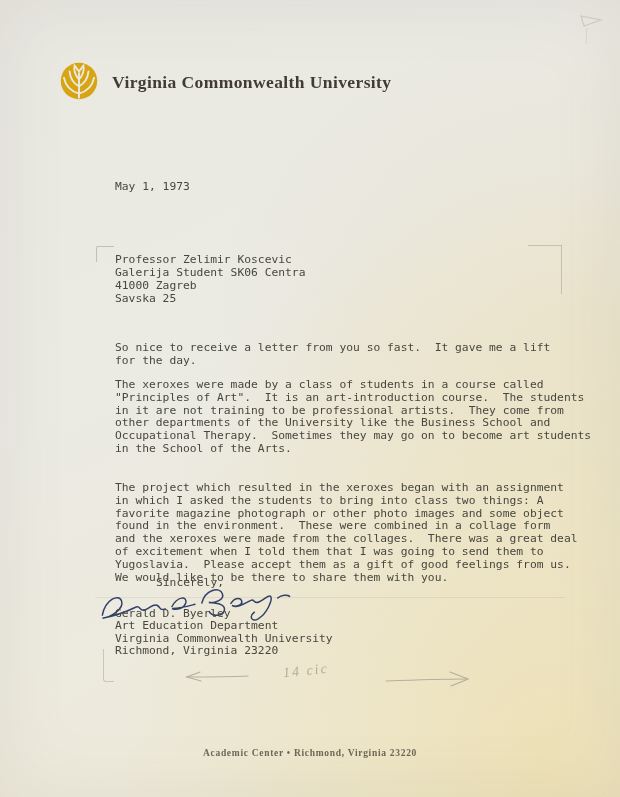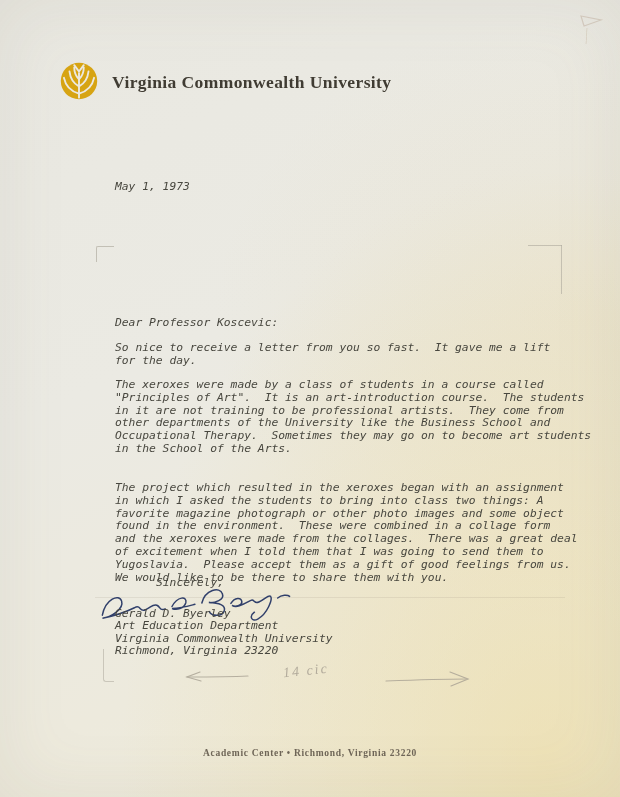--- a/index.html
+++ b/index.html
@@ -20,21 +20,20 @@
   .univ-name{
     position:absolute;left:112px;top:72px;width:460px;
     font-family:"Liberation Serif", serif;font-weight:bold;font-size:17.5px;
     letter-spacing:0.4px;color:#403c33;
   }
   
   .tw{
     position:absolute;left:115px;color:#48473f;
     font-family:"DejaVu Sans Mono", monospace;font-size:11.3px;line-height:12.8px;
     white-space:pre-wrap;
-    font-style:italic;
   }
   .date{top:181px;}
   .recipient{top:253px;line-height:13px;}
   .salutation{top:317px;}
   .para1{top:342px;}
   .para2{top:379px;}
   .para3{top:463px;margin-top:19px;}
   .closing{top:577px;margin-left:41px;}
   .sender{top:608px;line-height:12.4px;}
   
@@ -86,21 +85,24 @@
     <path d="M6 8 L26 12 L9 18 Z" fill="none" stroke="#c2b2a2" stroke-width="1.2"></path>
     <path d="M12 20 C11 26, 12 31, 11 36" fill="none" stroke="#cfc4b2" stroke-width="1"></path>
   </svg>
 
   <div class="tw date">May 1, 1973</div>
 
   <div class="mark addr-bracket"></div>
   <div class="mark right-mark-h"></div>
   <div class="mark right-mark-v"></div>
 
-  <div class="tw salutation">Dear Professor Koscevic:</div>
+  <div class="tw recipient">Professor Zelimir Koscevic
+Galerija Student SK06 Centra
+41000 Zagreb
+Savska 25</div>
   <div class="tw para1">So nice to receive a letter from you so fast.  It gave me a lift
 for the day.</div>
   <div class="tw para2">The xeroxes were made by a class of students in a course called
 "Principles of Art".  It is an art-introduction course.  The students
 in it are not training to be professional artists.  They come from
 other departments of the University like the Business School and
 Occupational Therapy.  Sometimes they may go on to become art students
 in the School of the Arts.</div>
   <div class="tw para3">The project which resulted in the xeroxes began with an assignment
 in which I asked the students to bring into class two things: A

